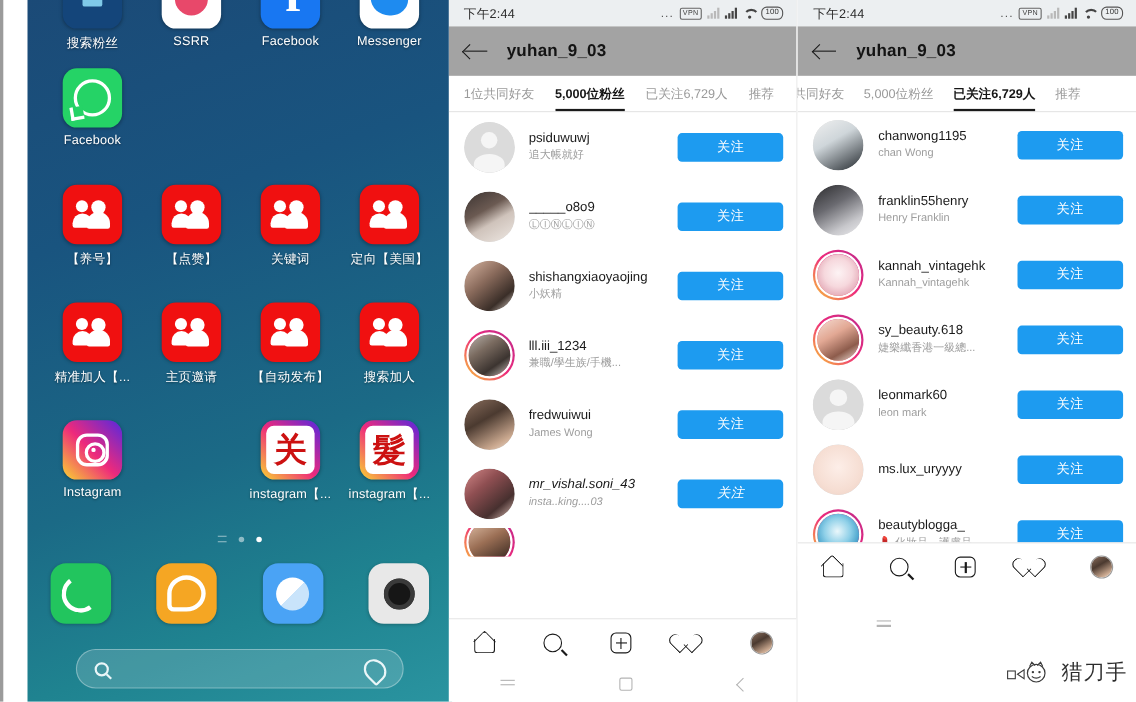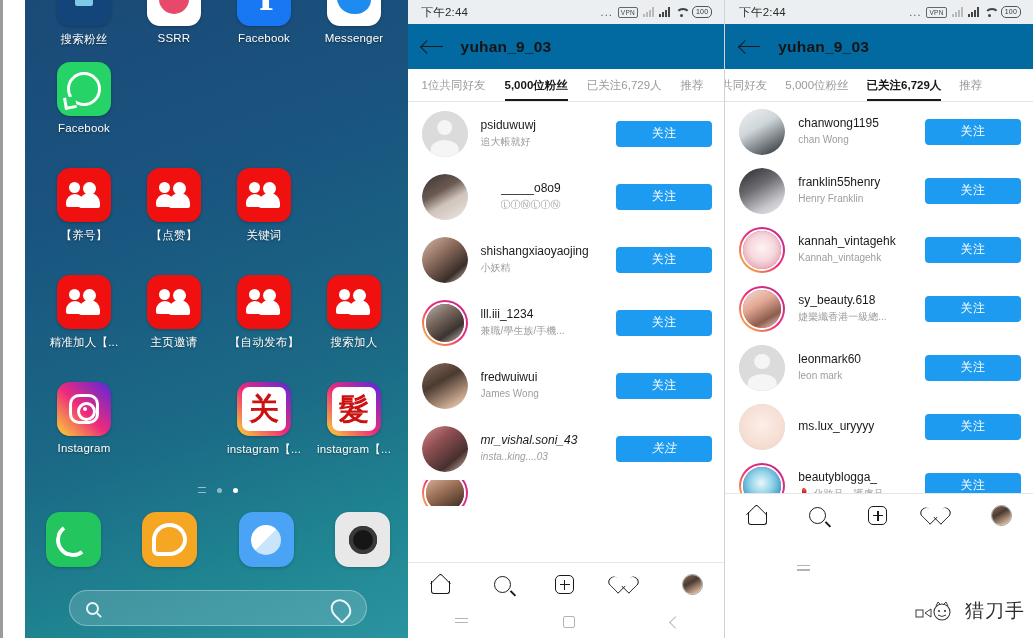--- a/index.html
+++ b/index.html
@@ -114,21 +114,21 @@
   .bars i:nth-child(3){height:7.5px;} .bars i:nth-child(4){height:10px;}
   .wifi { width:12px;height:9px; position:relative; }
   .wifi:before{content:"";position:absolute;left:0;top:0;width:12px;height:12px;
      border:2px solid #444;border-radius:50%;clip-path:polygon(0 0,100% 0,50% 50%);}
   .wifi:after{content:"";position:absolute;left:4.5px;top:6px;width:3px;height:3px;
      background:#444;border-radius:50%;}
   .batt { font-size:7px;color:#333;border:1px solid #555;border-radius:5px;padding:0 3px;
      line-height:10px; letter-spacing:.2px; }
 
   .nav-head { height:45px; display:flex; align-items:center; padding-left:14px; gap:18px;
-      background:#0369a1; }
+      background:#a3a3a3; }
   .back-arrow { width:21px; height:16px; position:relative; flex:0 0 auto; }
   .back-arrow:before{content:"";position:absolute;left:0;top:7.2px;width:21px;height:1.6px;
       background:#1a1a1a;}
   .back-arrow:after{content:"";position:absolute;left:0.5px;top:3.3px;width:9px;height:9px;
       border-left:1.6px solid #1a1a1a;border-bottom:1.6px solid #1a1a1a;transform:rotate(45deg);}
   .nav-title { font-size:15.5px; font-weight:bold; color:#141414; letter-spacing:.2px; }
 
   .tabs { display:flex; align-items:flex-end; height:33px; background:#fff;
       border-bottom:1px solid #e4e4e4; position:relative; white-space:nowrap;text-align:center; }
   .tab { font-size:11.5px; color:#9a9a9a; padding:0 0 8px 0; position:relative;
@@ -288,67 +288,78 @@
             <div class="app-icon ic-red">
               <div class="users-glyph">
                   <span class="u-b u-head1"></span>
                   <span class="u-b u-body1"></span>
                   <span class="u-b u-head2"></span>
                   <span class="u-b u-body2"></span>
                 </div>
             </div>
             <div class="app-label">关键词</div>
           </div>
-        </div>
-      </div>
-
-      <div class="app-grid" style="top:275px;">
-        <div class="app-row" style="padding-left:14px;">
           <div class="app-cell">
             <div class="app-icon ic-red">
               <div class="users-glyph">
                   <span class="u-b u-head1"></span>
                   <span class="u-b u-body1"></span>
                   <span class="u-b u-head2"></span>
                   <span class="u-b u-body2"></span>
                 </div>
             </div>
-            <div class="app-label">精准加人【...</div>
-          </div>
+            <div class="app-label">定向【美国】</div>
+          </div>
+        </div>
+      </div>
+
+      <div class="app-grid" style="top:275px;">
+        <div class="app-row" style="padding-left:14px;">
           <div class="app-cell">
             <div class="app-icon ic-red">
               <div class="users-glyph">
                   <span class="u-b u-head1"></span>
                   <span class="u-b u-body1"></span>
                   <span class="u-b u-head2"></span>
                   <span class="u-b u-body2"></span>
                 </div>
             </div>
-            <div class="app-label">主页邀请</div>
+            <div class="app-label">精准加人【...</div>
           </div>
           <div class="app-cell">
             <div class="app-icon ic-red">
               <div class="users-glyph">
                   <span class="u-b u-head1"></span>
                   <span class="u-b u-body1"></span>
                   <span class="u-b u-head2"></span>
                   <span class="u-b u-body2"></span>
                 </div>
             </div>
-            <div class="app-label">【自动发布】</div>
+            <div class="app-label">主页邀请</div>
           </div>
           <div class="app-cell">
             <div class="app-icon ic-red">
               <div class="users-glyph">
                   <span class="u-b u-head1"></span>
                   <span class="u-b u-body1"></span>
                   <span class="u-b u-head2"></span>
                   <span class="u-b u-body2"></span>
                 </div>
             </div>
+            <div class="app-label">【自动发布】</div>
+          </div>
+          <div class="app-cell">
+            <div class="app-icon ic-red">
+              <div class="users-glyph">
+                  <span class="u-b u-head1"></span>
+                  <span class="u-b u-body1"></span>
+                  <span class="u-b u-head2"></span>
+                  <span class="u-b u-body2"></span>
+                </div>
+            </div>
             <div class="app-label">搜索加人</div>
           </div>
         </div>
       </div>
 
       <div class="app-grid" style="top:382px;">
         <div class="app-row" style="padding-left:14px;">
           <div class="app-cell">
             <div class="app-icon ic-ig">
               <div class="ig-sq">
@@ -444,21 +455,21 @@
         <div class="u-avatar plain">
             <div class="av-in default-av"></div>
           </div>
         <div class="u-text">
           <div class="u-name">psiduwuwj</div>
           <div class="u-sub">追大帳就好</div>
         </div>
         <div class="follow-btn" style="background: rgb(29, 155, 240);">关注</div>
       </div>
 
-      <div class="user-row" style="height:63px;gap:20px;">
+      <div class="user-row" style="height:63px;">
         <div class="u-avatar plain">
             <div class="av-in">
               <div class="av-img ph1"></div>
             </div>
           </div>
         <div class="u-text">
           <div class="u-name">_____o8o9</div>
           <div class="u-sub">ⓁⒾⓃⓁⒾⓃ</div>
         </div>
         <div class="follow-btn" style="background: rgb(29, 155, 240);">关注</div>

